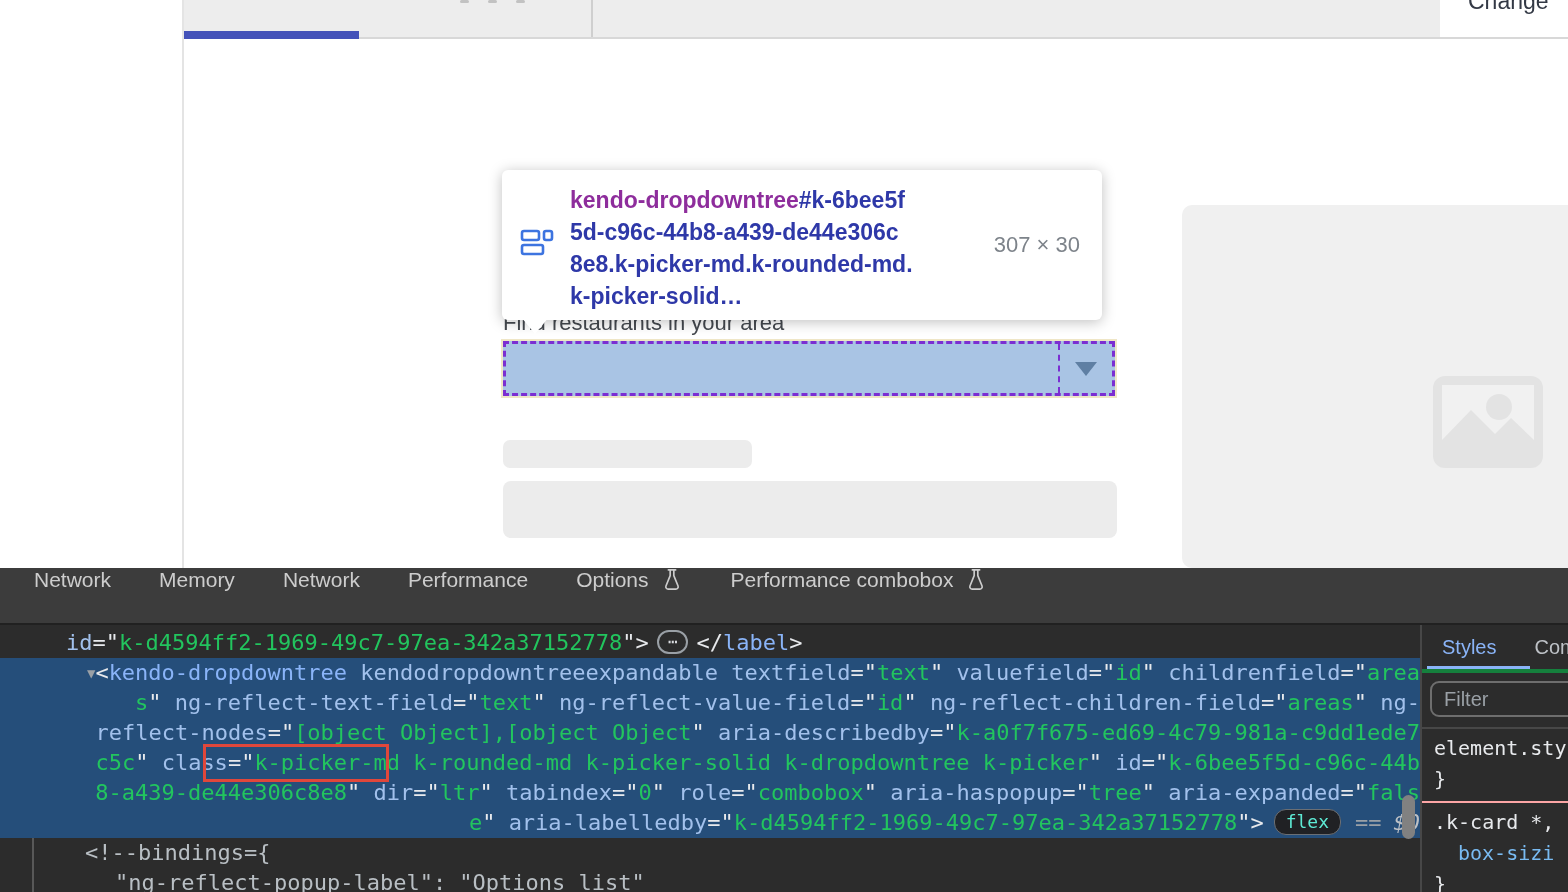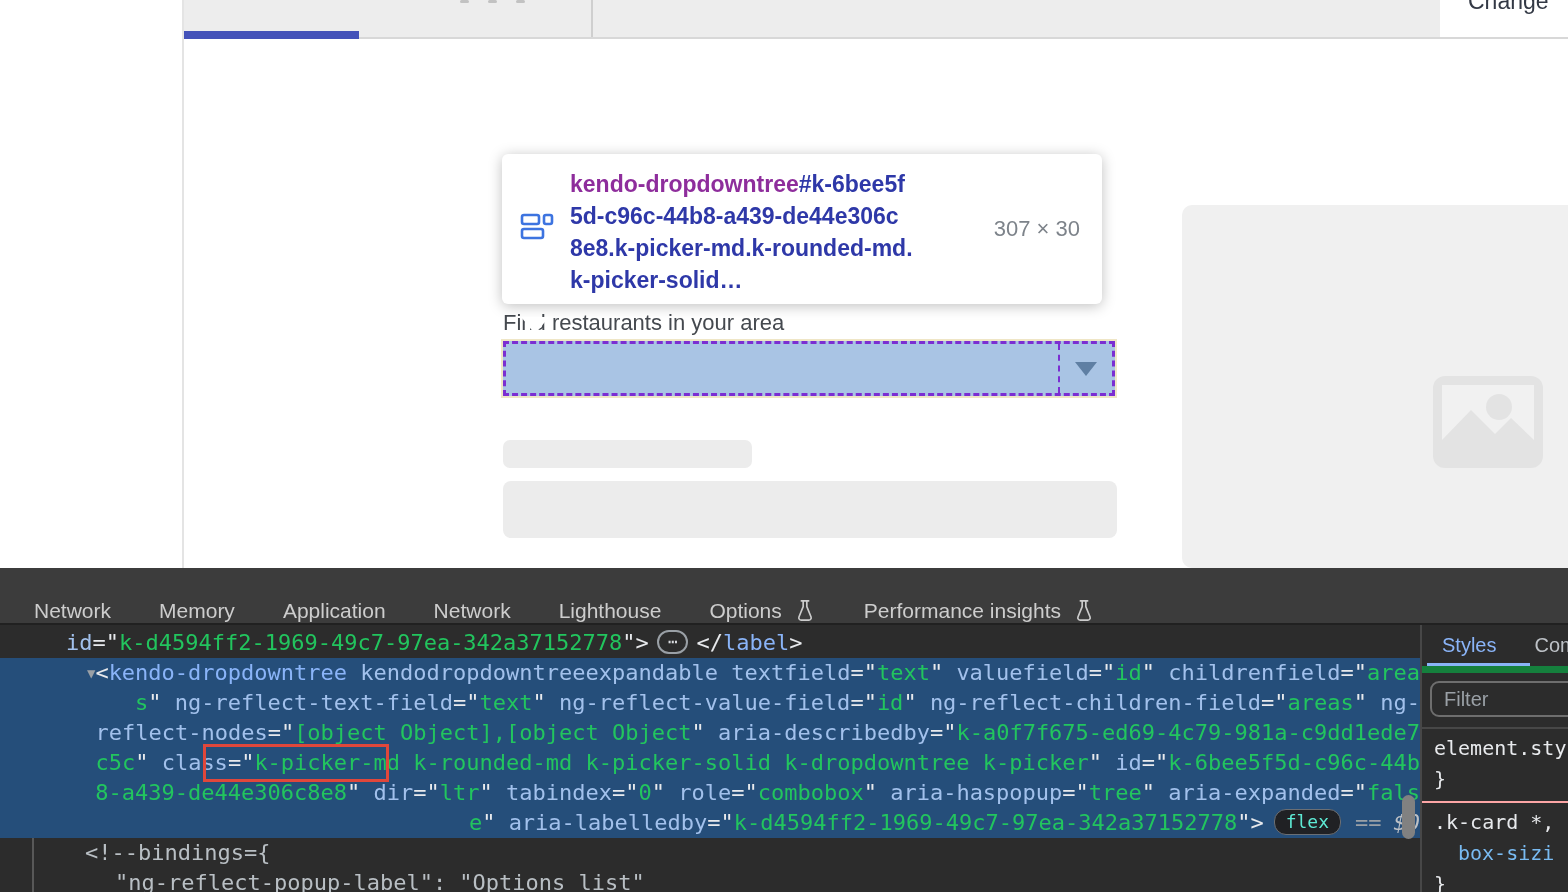--- a/index.html
+++ b/index.html
@@ -11,21 +11,21 @@
   .top-strip { left:183px; top:0; width:1257px; height:38px; background:#ededed; }
   .strip-line { left:183px; top:37px; width:1385px; height:2px; background:#d8d8d8; }
   .active-tab-bar { left:183px; top:31px; width:176px; height:8px; background:#4452b9; }
   .tab-sep { left:591px; top:0; width:2px; height:37px; background:#cfcfcf; }
   .clip-mark { top:0; width:9px; height:3px; background:#c2c2c2; border-radius:2px; }
   .sidebar-divider { left:182px; top:0; width:2px; height:568px; background:#e4e4e4; }
   .change-link { left:1468px; top:-12px; font-size:23px; color:#333945; }
 
   .field-label { left:503px; top:310px; font-size:22px; color:#45494f; z-index:1; }
 
-  .inspect-tooltip { left:502px; top:154px; width:600px; height:150px; background:#fff;
+  .inspect-tooltip { left:502px; top:170px; width:600px; height:150px; background:#fff;
     border-radius:6px; box-shadow:0 2px 14px rgba(0,0,0,.25); z-index:5;
     display:flex; align-items:flex-start; padding:12px 22px 12px 18px; }
   .tooltip-notch { left:521px; top:317px; width:0; height:0; z-index:6;
     border-left:14px solid transparent; border-right:14px solid transparent;
     border-top:17px solid #fff; }
   .tt-icon { align-self:center; flex-shrink:0; margin-right:16px; }
   .tt-text { font-weight:bold; font-size:23px; line-height:32px; width:400px; padding-top:2px; }
   .tt-tag { color:#8e2d9c; }
   .tt-sel { color:#2e38a8; }
   .tt-dims { margin-left:auto; align-self:center; color:#7d838a; font-size:22px; white-space:nowrap;text-align:center; }
@@ -39,21 +39,21 @@
     border-right:11px solid transparent; border-top:14px solid #5f7fa3; }
 
   .skel-1 { left:503px; top:440px; width:249px; height:28px; background:#ececec; border-radius:7px; }
   .skel-2 { left:503px; top:481px; width:614px; height:57px; background:#ececec; border-radius:8px; }
   .side-card { left:1182px; top:205px; width:400px; height:363px; background:#f0f0f0; border-radius:10px; }
   .img-ph { left:1433px; top:376px; }
 
   
   .dt-toolbar { left:0; top:568px; width:1568px; height:57px; background:#3c3c3c;
     border-bottom:2px solid #212121; display:flex; align-items:center; padding-left:10px; }
-  .dt-tab { height:100%; display:flex; align-items:flex-end; gap:12px; padding:0 24px;
+  .dt-tab { height:100%; display:flex; align-items:flex-start; gap:12px; padding:0 24px;
     color:#cdcdcd; font-size:21px; white-space:nowrap; cursor:default; }
   .flask { flex-shrink:0; }
 
   
   .elements-panel { left:0; top:625px; width:1420px; height:267px; background:#2c2c2c;
     overflow:hidden; padding-top:3px; }
   .code-line { height:30px; line-height:30px; white-space:pre;
     font-family:"DejaVu Sans Mono","Liberation Mono",monospace; font-size:22px; }
   .code-line.sel { background:#254e7a;text-align:right; }
   .code-line span { white-space:pre; }
@@ -70,21 +70,21 @@
     vertical-align:2px; }
   .tok-eq { color:#9aa0a6; margin-right:12px; }
   .tok-dollar { color:#bdc1c6; font-style:italic; }
   .red-box { left:203px; top:744px; width:186px; height:38px; border:3px solid #e0473b; z-index:9; }
   .indent-guide { left:32px; top:838px; width:2px; height:54px; background:#585858; }
   .scroll-thumb { left:1402px; top:795px; width:13px; height:44px; background:#818181; border-radius:7px; }
 
   
   .styles-panel { left:1420px; top:625px; width:148px; height:267px; background:#2c2c2c;
     border-left:2px solid #474747; overflow:hidden; }
-  .st-tabs { height:48px; display:flex; align-items:center; border-bottom:7px solid #15803d;
+  .st-tabs { height:48px; display:flex; align-items:center; border-bottom:4px solid #15803d;
     position:relative;justify-content:space-between; }
   .st-tab-styles { margin-left:20px; color:#8ab4f8; font-size:20px; }
   .st-underline { position:absolute; left:5px; bottom:0; width:103px; height:3px; background:#8ab4f8; }
   .st-tab-computed { margin-left:38px; color:#bdc1c6; font-size:20px; white-space:nowrap; }
   .st-filter-row { padding:8px 0 10px 8px; border-bottom:2px solid #474747; }
   .st-filter { width:220px; height:36px; background:transparent; border:2px solid #6e6e6e;
     border-radius:9px; color:#cfcfcf; font-size:20px; padding-left:12px; outline:none; }
   .st-filter::placeholder { color:#9aa0a6; }
   .st-block { border-bottom:2px solid #fca5a5; padding:4px 0 6px 12px; }
   .st-line { font-family:"DejaVu Sans Mono","Liberation Mono",monospace; font-size:20px;
@@ -143,36 +143,33 @@
 </div>
 
 <div class="abs dt-toolbar">
   <div class="dt-tab">
       <span>Network</span>
     </div>
   <div class="dt-tab">
       <span>Memory</span>
     </div>
   <div class="dt-tab">
-      <span>Application</span>
-    </div>
-  <div class="dt-tab">
       <span>Network</span>
     </div>
   <div class="dt-tab">
-      <span>Lighthouse</span>
+      <span>Performance</span>
     </div>
   <div class="dt-tab">
       <span>Options</span>
     <svg class="flask" width="22" height="24" viewBox="0 0 24 26" fill="none" stroke="#cdcdcd" stroke-width="1.8" stroke-linecap="round" stroke-linejoin="round">
       <path d="M8 2 h8 M10 2 v6.2 L5.4 19.5 A2.6 2.6 0 0 0 7.8 23 h8.4 a2.6 2.6 0 0 0 2.4 -3.5 L14 8.2 V2"></path>
     </svg>
   </div>
   <div class="dt-tab">
-      <span>Performance insights</span>
+      <span>Performance combobox</span>
     <svg class="flask" width="22" height="24" viewBox="0 0 24 26" fill="none" stroke="#cdcdcd" stroke-width="1.8" stroke-linecap="round" stroke-linejoin="round">
       <path d="M8 2 h8 M10 2 v6.2 L5.4 19.5 A2.6 2.6 0 0 0 7.8 23 h8.4 a2.6 2.6 0 0 0 2.4 -3.5 L14 8.2 V2"></path>
     </svg>
   </div>
 </div>
 
 <div class="abs elements-panel">
     <div class="code-line" style="padding-left: 66px;"><span class="tok-attr">id</span><span class="tok-punc">=</span><span class="tok-quo">"</span><span class="tok-val">k-d4594ff2-1969-49c7-97ea-342a37152778</span><span class="tok-quo">"&gt;</span><span class="tok-pill">⋯</span><span class="tok-punc">&lt;/</span><span class="tok-tag">label</span><span class="tok-punc">&gt;</span></div>
     <div class="code-line sel" style="padding-left: 45px;"><span class="tok-arrow">▼</span><span class="tok-punc">&lt;</span><span class="tok-tag">kendo-dropdowntree</span><span class="tok-plain"> </span><span class="tok-attr">kendodropdowntreeexpandable</span><span class="tok-plain"> </span><span class="tok-attr">textfield</span><span class="tok-punc">=</span><span class="tok-quo">"</span><span class="tok-val">text</span><span class="tok-quo">"</span><span class="tok-plain"> </span><span class="tok-attr">valuefield</span><span class="tok-punc">=</span><span class="tok-quo">"</span><span class="tok-val">id</span><span class="tok-quo">"</span><span class="tok-plain"> </span><span class="tok-attr">childrenfield</span><span class="tok-punc">=</span><span class="tok-quo">"</span><span class="tok-val">area</span></div>
     <div class="code-line sel" style="padding-left: 66px;"><span class="tok-val">s</span><span class="tok-quo">"</span><span class="tok-plain"> </span><span class="tok-attr">ng-reflect-text-field</span><span class="tok-punc">=</span><span class="tok-quo">"</span><span class="tok-val">text</span><span class="tok-quo">"</span><span class="tok-plain"> </span><span class="tok-attr">ng-reflect-value-field</span><span class="tok-punc">=</span><span class="tok-quo">"</span><span class="tok-val">id</span><span class="tok-quo">"</span><span class="tok-plain"> </span><span class="tok-attr">ng-reflect-children-field</span><span class="tok-punc">=</span><span class="tok-quo">"</span><span class="tok-val">areas</span><span class="tok-quo">"</span><span class="tok-plain"> </span><span class="tok-attr">ng-</span></div>

